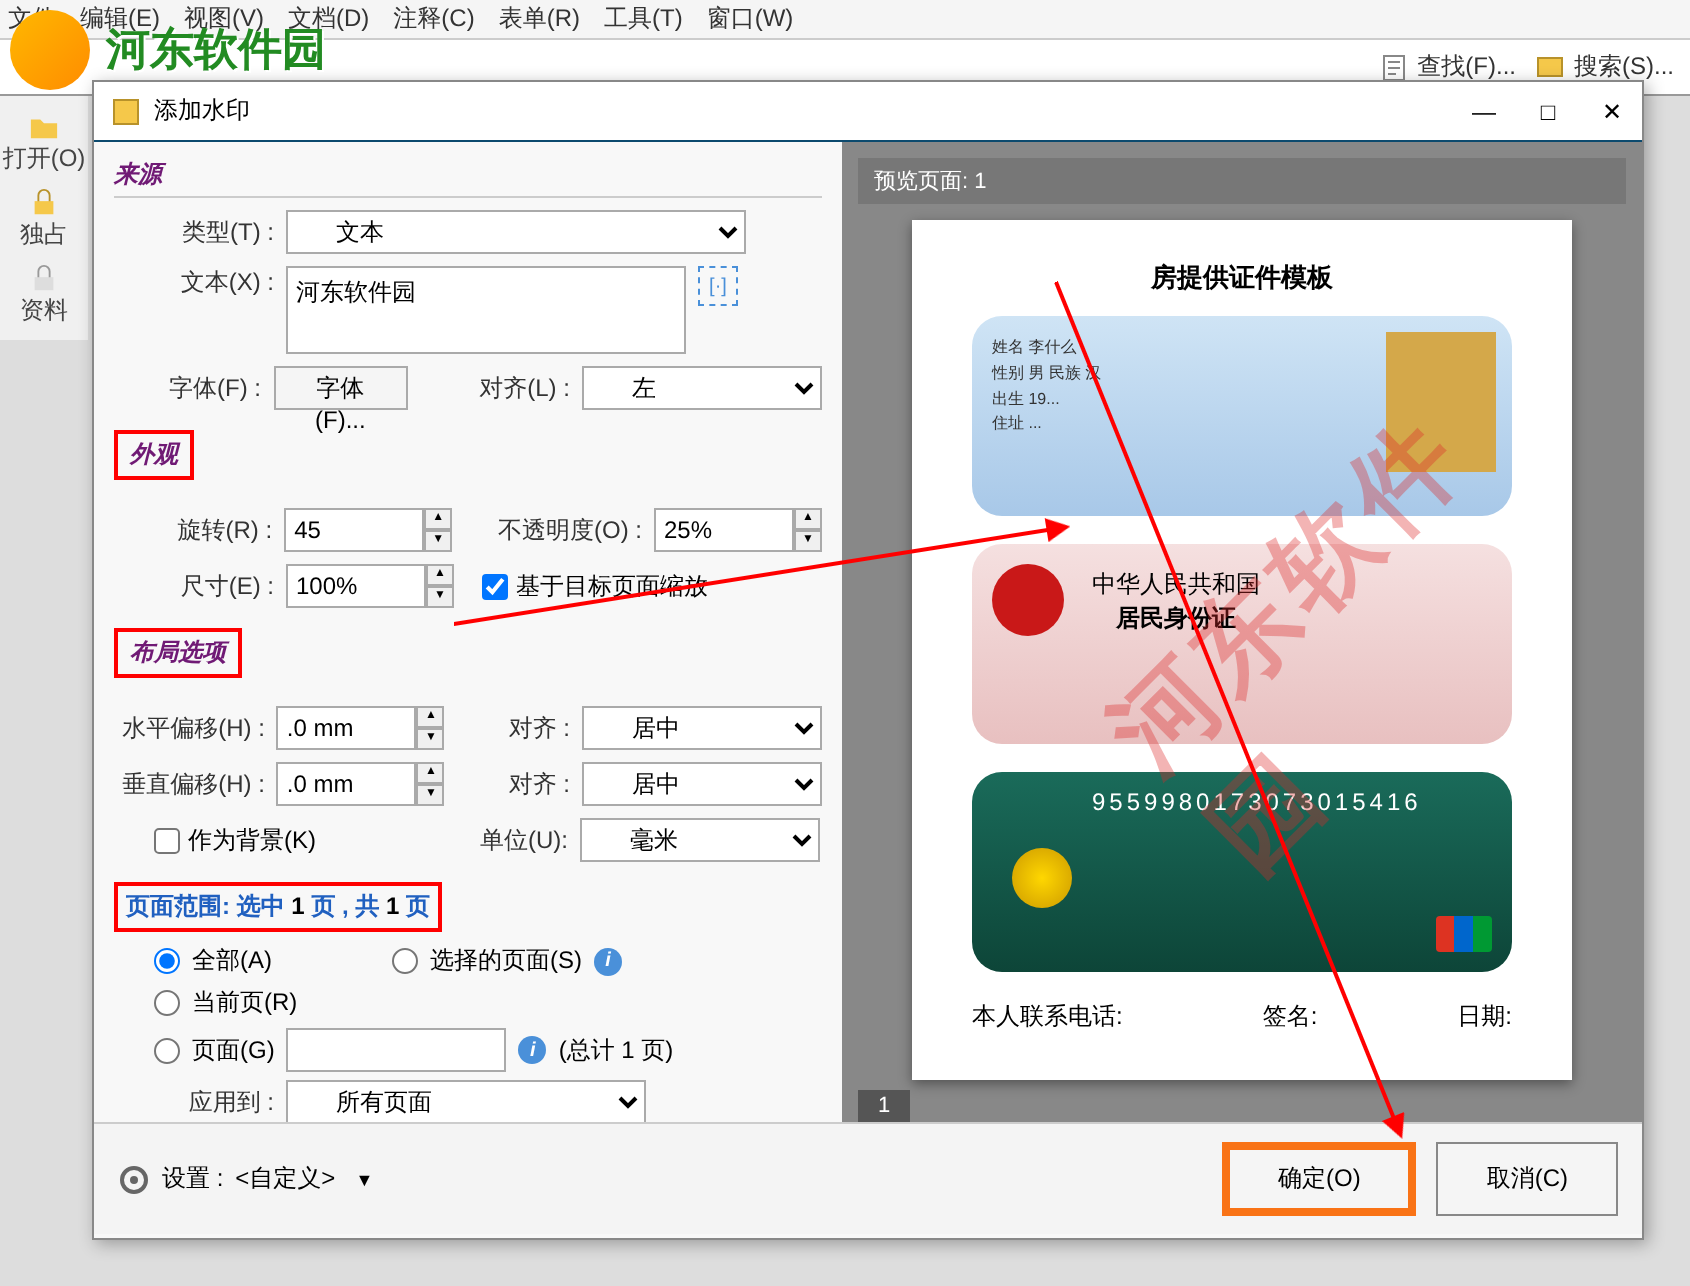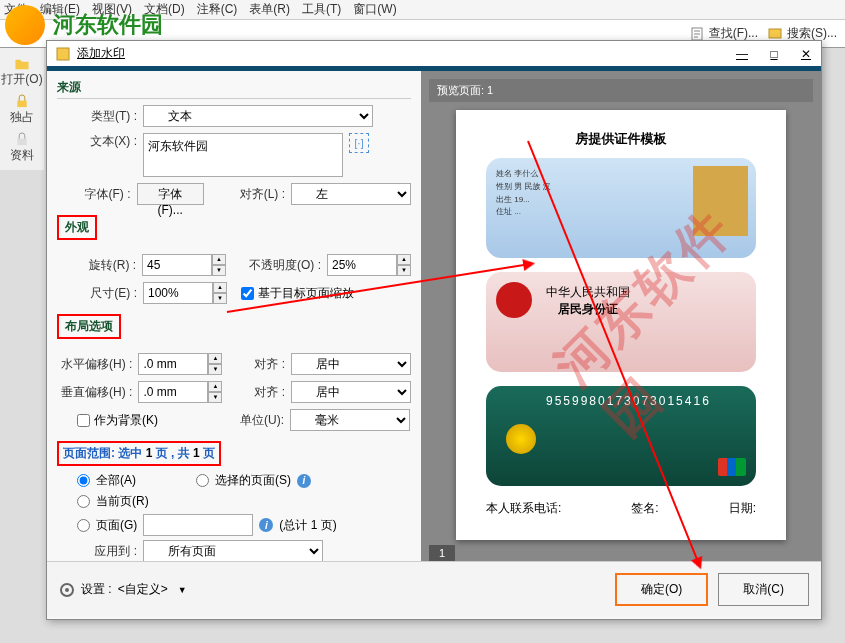--- a/index.html
+++ b/index.html
@@ -14,30 +14,30 @@
 .logo-url { position: absolute; top: 38px; left: 50px; color: #228b22; font-size: 13px; font-weight: bold; }
 
 .topbar { background: #fff; height: 28px; display: flex; align-items: center; justify-content: flex-end; padding: 0 8px; gap: 10px; border-bottom: 1px solid #999; }
 .topbar-item { display: flex; align-items: center; gap: 3px; color: #333; }
 
 .left-toolbar { position: absolute; left: 0; top: 48px; width: 44px; background: #f0f0f0; padding-top: 8px; }
 .left-toolbar .tb-item { height: 32px; display: flex; flex-direction: column; align-items: center; justify-content: center; font-size: 10px; color: #444; margin-bottom: 6px; }
 .tb-icon { width: 16px; height: 16px; display: inline-block; }
 
 .dialog { position: absolute; left: 46px; top: 40px; width: 776px; height: 580px; background: #f8f8f8; border: 1px solid #888; box-shadow: 2px 2px 8px rgba(0,0,0,0.3); }
-.dialog-title { height: 30px; background: #fff; border-bottom: 5px solid #0c4a6e; display: flex; align-items: center; justify-content: space-between; padding: 0 8px; text-decoration: underline; }
+.dialog-title { height: 30px; background: #fff; border-bottom: 1px solid #0c4a6e; display: flex; align-items: center; justify-content: space-between; padding: 0 8px; }
 .dialog-title-left { display: flex; align-items: center; gap: 6px; }
 .win-btns { display: flex; gap: 18px; }
 .win-btn { width: 14px; height: 14px; display: flex; align-items: center; justify-content: center; cursor: pointer; }
 
 .dialog-body { display: flex; height: 490px; }
 .left-panel { width: 374px; padding: 8px 10px; overflow-y: auto; }
 .right-panel { flex: 1; background: #888; padding: 8px; position: relative; }
 
-.section-title { color: #14532d; font-weight: bold; margin-bottom: 6px; border-bottom: 1px solid #ccc; padding-bottom: 2px; }
+.section-title { color: #701a75; font-weight: bold; margin-bottom: 6px; border-bottom: 1px solid #ccc; padding-bottom: 2px; font-style: italic; }
 .section-title.red-box { border: 2px solid red; display: inline-block; padding: 2px 6px; border-bottom: 2px solid red; }
 
 .field-row { display: flex; align-items: center; margin-bottom: 6px; gap: 6px; }
 .field-label { width: 80px; text-align: right; color: #333; }
 .field-label.short { width: 60px; }
 .select, .input { border: 1px solid #aaa; background: #fff; height: 22px; padding: 0 4px; }
 .select { min-width: 120px; padding-left: 20px; }
 .textarea { border: 1px solid #aaa; background: #fff; width: 200px; height: 44px; padding: 4px; resize: none; }
 .btn-small { border: 1px solid #aaa; background: #f5f5f5; padding: 2px 10px; height: 22px; cursor: pointer; }
 .spinner { display: flex; }
@@ -69,21 +69,21 @@
 .preview-footer { display: flex; justify-content: space-between; font-size: 10px; margin-top: 8px; }
 .page-indicator { position: absolute; bottom: 0; left: 8px; background: #555; color: #fff; padding: 2px 10px; font-size: 11px; }
 
 .watermark { position: absolute; top: 140px; left: 100px; font-size: 52px; color: rgba(220,40,40,0.35); transform: rotate(-45deg); font-weight: bold; pointer-events: none; letter-spacing: 4px; }
 
 .dialog-footer { height: 56px; border-top: 1px solid #ccc; background: #f4f4f4; display: flex; align-items: center; padding: 0 12px; }
 .footer-left { display: flex; align-items: center; gap: 6px; justify-content: flex-end; }
 .gear { width: 16px; height: 16px; }
 .footer-btns { margin-left: auto; display: flex; gap: 10px; }
 .dlg-btn { border: 1px solid #888; background: #f5f5f5; padding: 6px 24px; cursor: pointer; }
-.dlg-btn.ok { border: 2px solid #f97316; }
+.dlg-btn.ok { border: 4px solid #f97316; }
 
 .red-arrow { position: absolute; pointer-events: none; }
 .arrow1 { left: 180px; top: 270px; width: 310px; height: 2px; background: red; transform: rotate(-9deg); transform-origin: left; }
 .arrow1::after { content: ''; position: absolute; right: -2px; top: -5px; border-left: 12px solid red; border-top: 6px solid transparent; border-bottom: 6px solid transparent; }
 .arrow2 { left: 480px; top: 100px; width: 2px; height: 460px; background: red; transform: rotate(-22deg); transform-origin: top; }
 .arrow2::after { content: ''; position: absolute; bottom: -2px; left: -5px; border-top: 12px solid red; border-left: 6px solid transparent; border-right: 6px solid transparent; }
 
 .insert-icon { width: 20px; height: 20px; border: 1px dashed #4a90d9; display: flex; align-items: center; justify-content: center; color: #4a90d9; font-size: 10px; cursor: pointer; }
 .info-icon { width: 14px; height: 14px; background: #4a90d9; color: #fff; border-radius: 50%; font-size: 10px; display: inline-flex; align-items: center; justify-content: center; font-style: italic; font-weight: bold; }
 </style>

